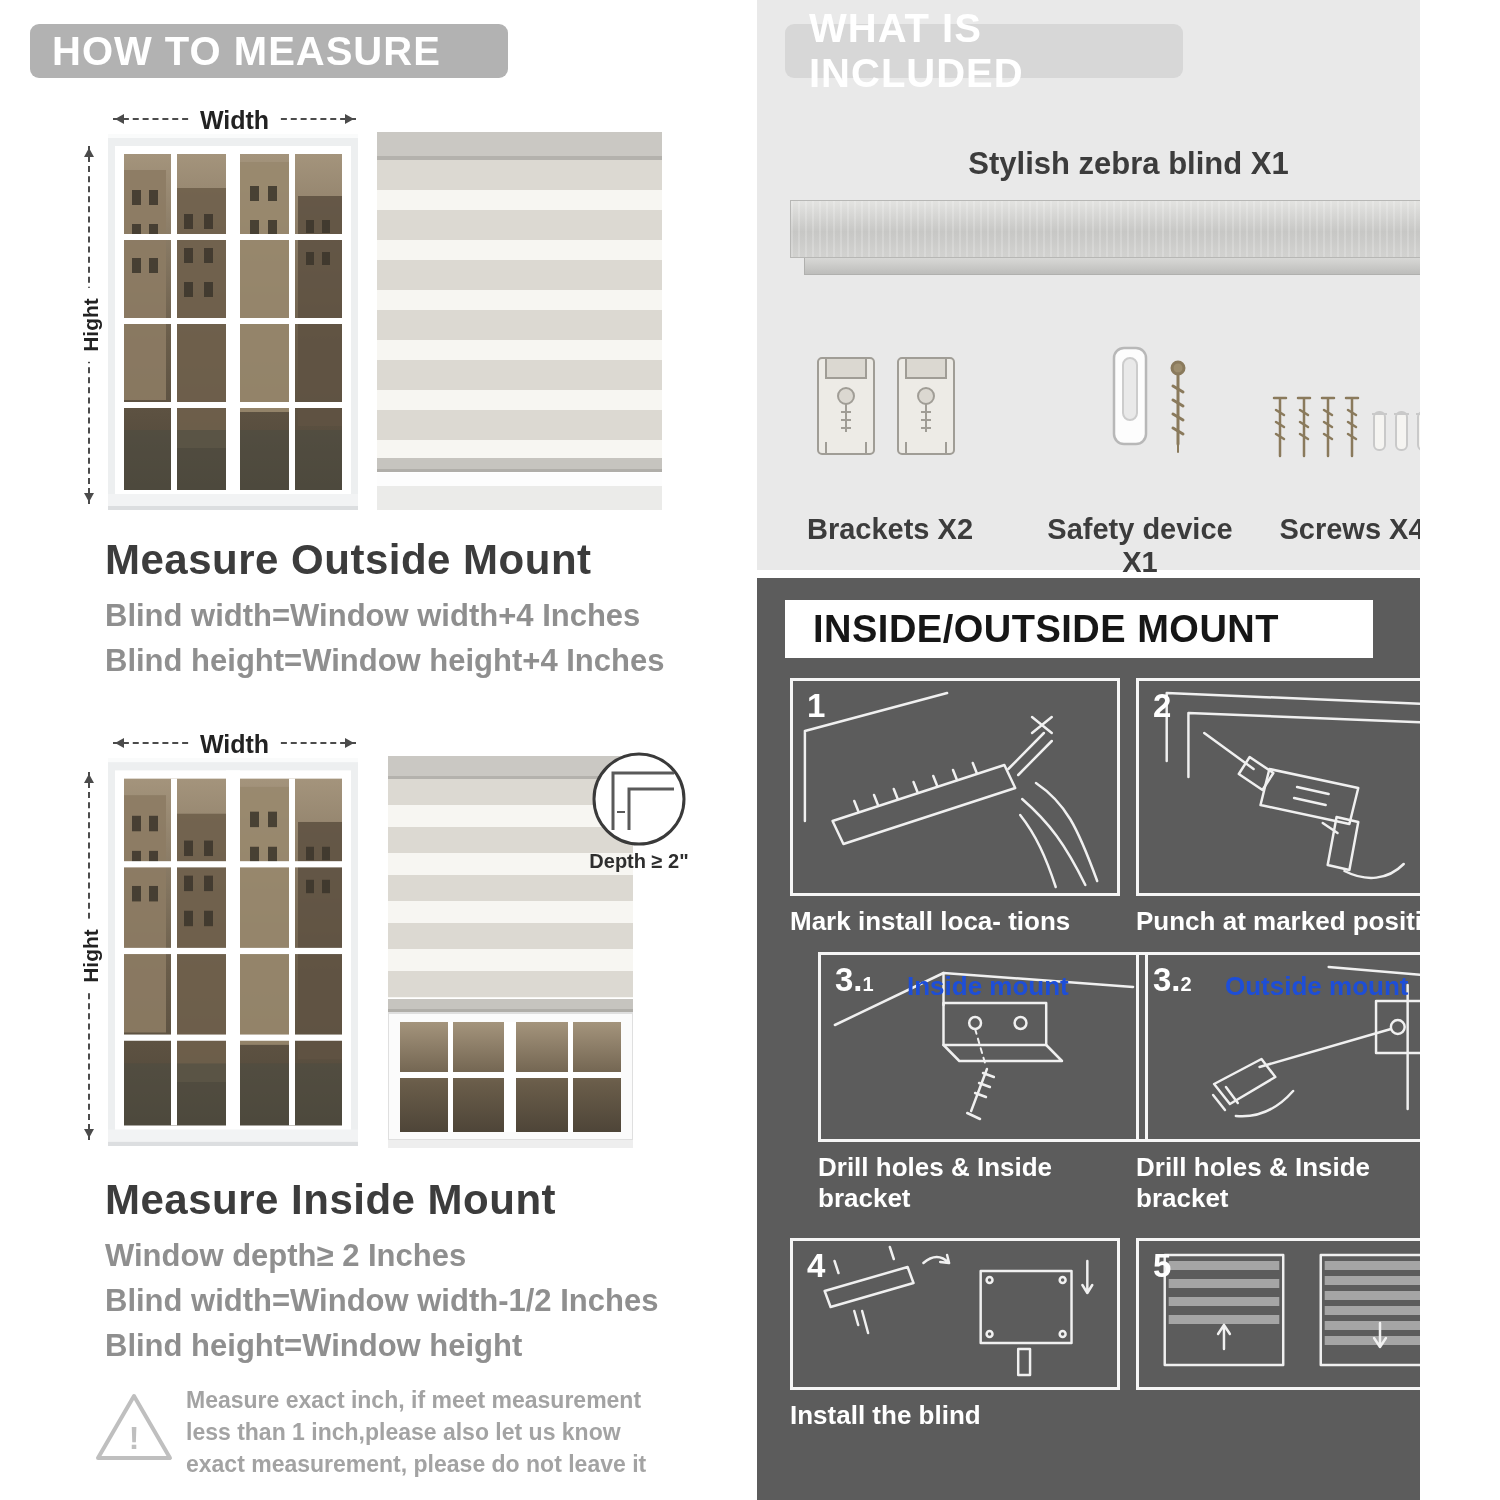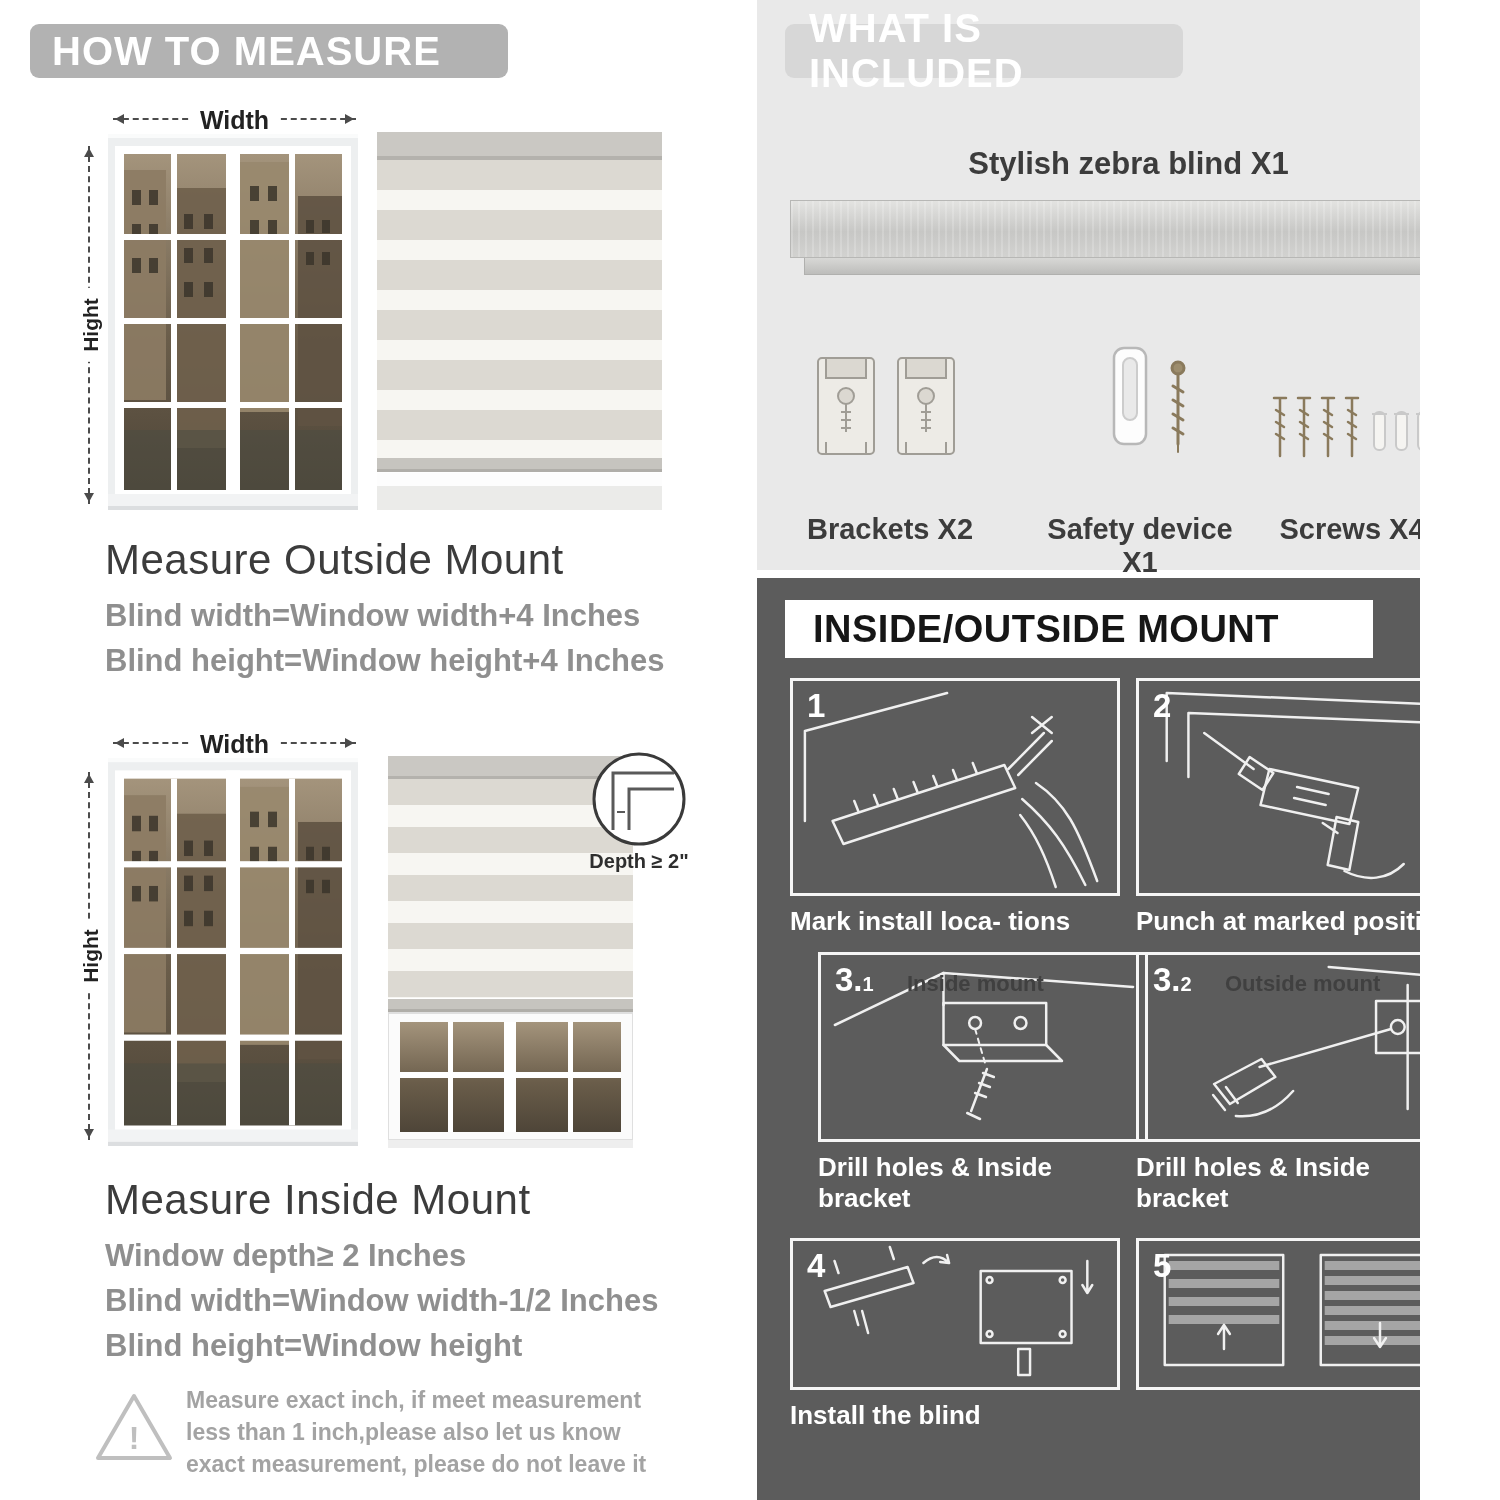--- a/index.html
+++ b/index.html
@@ -6,21 +6,21 @@
   html,body{background:#ffffff;}
   body{font-family:"Liberation Sans",sans-serif;}
   .canvas{position:relative;width:1420px;height:1500px;background:#ffffff;overflow:hidden;}
   .abs{position:absolute;}
 
   
   .pill{position:absolute;border-radius:9px;color:#ffffff;font-weight:bold;display:flex;align-items:center;letter-spacing:1px;}
   .pill-left{left:30px;top:24px;width:478px;height:54px;background:#b2b2b2;font-size:40px;padding-left:22px;}
   .pill-right{left:785px;top:24px;width:398px;height:54px;background:#d7d7d7;font-size:40px;padding-left:24px;}
 
-  .heading{position:absolute;font-size:42px;font-weight:normal;color:#3c3c3c;letter-spacing:0.5px;text-align:center;}
+  .heading{position:absolute;font-size:42px;font-weight:bold;color:#3c3c3c;letter-spacing:0.5px;text-align:center;}
   .gline{position:absolute;font-size:31px;font-weight:bold;color:#8f8f8f;}
 
   
   .h-arrow{position:absolute;border-top:2px dashed #4b4b4b;}
   .h-arrow:before,.h-arrow:after{content:"";position:absolute;top:-6px;width:0;height:0;border:5px solid transparent;}
   .h-arrow:before{left:-3px;border-right:9px solid #4b4b4b;}
   .h-arrow:after{right:-3px;border-left:9px solid #4b4b4b;}
   .arrow-lbl{position:absolute;left:50%;top:-14px;transform:translateX(-50%);background:#ffffff;padding:0 10px;font-size:25px;font-weight:bold;color:#222222;white-space:nowrap;}
   .v-arrow{position:absolute;border-left:2px dashed #4b4b4b;}
   .v-arrow:before,.v-arrow:after{content:"";position:absolute;left:-6px;width:0;height:0;border:5px solid transparent;}
@@ -43,21 +43,21 @@
   .inc-label{position:absolute;top:492px;text-align:center;font-size:29px;font-weight:bold;color:#3c3c3c;margin-top:21px;}
 
   
   .right-bottom{position:absolute;left:757px;top:578px;width:743px;height:922px;background:#5c5c5c;}
   .mount-header{position:absolute;left:785px;top:600px;width:588px;height:58px;background:#ffffff;color:#161616;font-size:38px;font-weight:bold;line-height:58px;padding-left:28px;letter-spacing:0.5px;}
   .step{position:absolute;width:330px;}
   .step-box{position:relative;width:330px;border:3px solid #f5f5f5;}
   .step-art{position:absolute;left:4px;top:4px;width:calc(100% - 8px);height:calc(100% - 8px);}
   .step-num{position:absolute;left:14px;top:6px;color:#ffffff;font-weight:bold;font-size:33px;}
   .step-sub{font-size:20px;}
-  .step-title{position:absolute;left:86px;top:16px;color:#404040;font-weight:bold;font-size:22px;}
+  .step-title{position:absolute;left:86px;top:16px;color:#1d4ed8;font-weight:bold;font-size:26px;}
   .step-cap{margin-top:10px;color:#ffffff;font-weight:bold;font-size:26px;}
 
   svg{display:block;}
 </style>
 </head>
 <body>
 
 <svg width="0" height="0" style="position:absolute" aria-hidden="true">
   <defs>
     <linearGradient id="g-glass" x1="0" y1="0" x2="0" y2="1">

